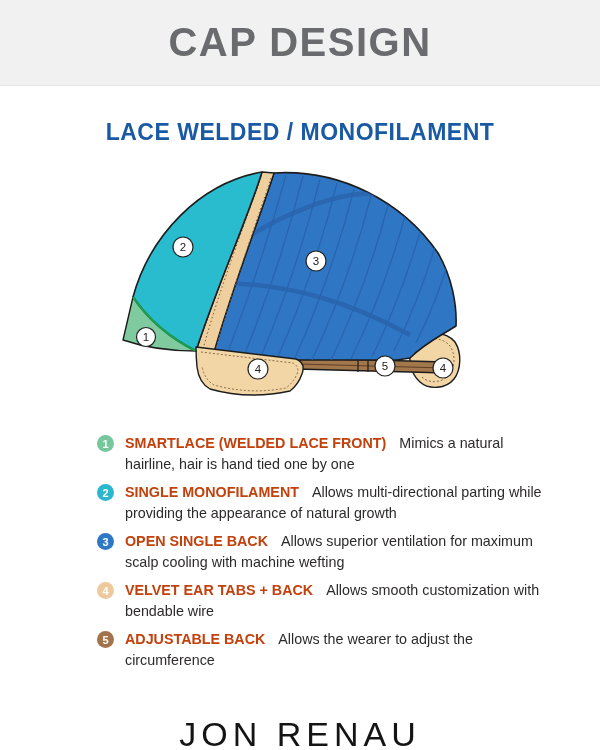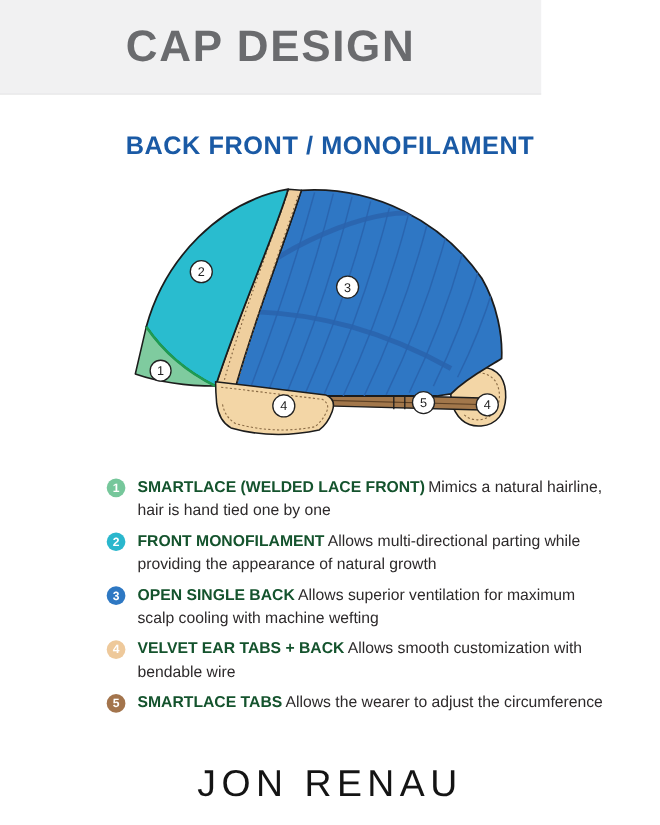--- a/index.html
+++ b/index.html
@@ -2,21 +2,21 @@
 <html><head>
 <meta charset="utf-8">
 <style>
   html,body{margin:0;padding:0;}
   body{
     width:600px;height:750px;background:#ffffff;
     font-family:"Liberation Sans", sans-serif;
     color:#231f20;overflow:hidden;
   }
   .header{
-    width:492px;height:85px;background:#f1f1f2;
+    width:600px;height:85px;background:#f1f1f2;
     display:flex;align-items:center;justify-content:center;
     border-bottom:1px solid #e6e6e7;
   }
   .header h1{
     margin:0;font-size:40px;font-weight:bold;color:#6a6b6e;
     letter-spacing:1.5px;
   }
   .subtitle{
     margin-top:33px;text-align:center;
     font-size:23px;font-weight:bold;color:#1a5aa5;letter-spacing:.5px;
@@ -33,35 +33,35 @@
   }
   .legend-num{
     flex:0 0 auto;width:17px;height:17px;border-radius:50%;
     color:#ffffff;font-size:11px;font-weight:bold;
     display:flex;align-items:center;justify-content:center;
     margin-top:2px;
   }
   .legend-text{
     margin:0 0 0 11px;font-size:14.3px;line-height:21px;max-width:428px;
   }
-  .lt{font-weight:bold;color:#14532d;margin-right:3px;}
+  .lt{font-weight:bold;color:#c2410c;margin-right:13px;}
   .ld{font-weight:normal;color:#2d2a2b;}
   .footer{
     margin-top:44px;text-align:center;
     font-size:34px;font-weight:300;color:#141414;letter-spacing:5px;
   }
 </style>
 </head>
 <body>
 
 <div class="header">
   <h1>CAP DESIGN</h1>
 </div>
 
-<div class="subtitle">BACK FRONT / MONOFILAMENT</div>
+<div class="subtitle">LACE WELDED / MONOFILAMENT</div>
 
 <div class="diagram">
   <svg width="380" height="244" viewBox="0 0 380 244">
     <defs>
       <clipPath id="blueClip">
         <path d="M174,10 C240,6 302,38 338,90 C352,114 357,142 356,163 C342,172 325,180 310,195 L297,197 L200,197 L112,196 C130,130 158,60 174,10 Z"></path>
       </clipPath>
     </defs>
 
     <path d="M312,176 C324,167 346,168 355,179 C362,190 361,207 354,216 C346,226 329,227 320,219 C311,211 307,197 312,176 Z" stroke="#1c1c1c" stroke-width="1.4" stroke-linejoin="round" fill="#f3d6a6"></path>
@@ -134,29 +134,29 @@
   </svg>
 </div>
 
 <div class="legend">
   <div class="legend-item">
     <span class="legend-num" style="background: rgb(118, 199, 155);">1</span>
     <p class="legend-text"><span class="lt">SMARTLACE (WELDED LACE FRONT)</span><span class="ld">Mimics a natural hairline, hair is hand tied one by one</span></p>
   </div>
   <div class="legend-item">
     <span class="legend-num" style="background: rgb(42, 183, 205);">2</span>
-    <p class="legend-text"><span class="lt">FRONT MONOFILAMENT</span><span class="ld">Allows multi-directional parting while providing the appearance of natural growth</span></p>
+    <p class="legend-text"><span class="lt">SINGLE MONOFILAMENT</span><span class="ld">Allows multi-directional parting while providing the appearance of natural growth</span></p>
   </div>
   <div class="legend-item">
     <span class="legend-num" style="background: rgb(46, 120, 195);">3</span>
     <p class="legend-text"><span class="lt">OPEN SINGLE BACK</span><span class="ld">Allows superior ventilation for maximum scalp cooling  with machine wefting</span></p>
   </div>
   <div class="legend-item">
     <span class="legend-num" style="background: rgb(238, 201, 155);">4</span>
     <p class="legend-text"><span class="lt">VELVET EAR TABS + BACK</span><span class="ld">Allows smooth customization with bendable wire</span></p>
   </div>
   <div class="legend-item">
     <span class="legend-num" style="background: rgb(163, 116, 76);">5</span>
-    <p class="legend-text"><span class="lt">SMARTLACE TABS</span><span class="ld">Allows the wearer to adjust the circumference</span></p>
+    <p class="legend-text"><span class="lt">ADJUSTABLE BACK</span><span class="ld">Allows the wearer to adjust the circumference</span></p>
   </div>
 </div>
 
 <div class="footer">JON RENAU</div>
 
 </body></html>

